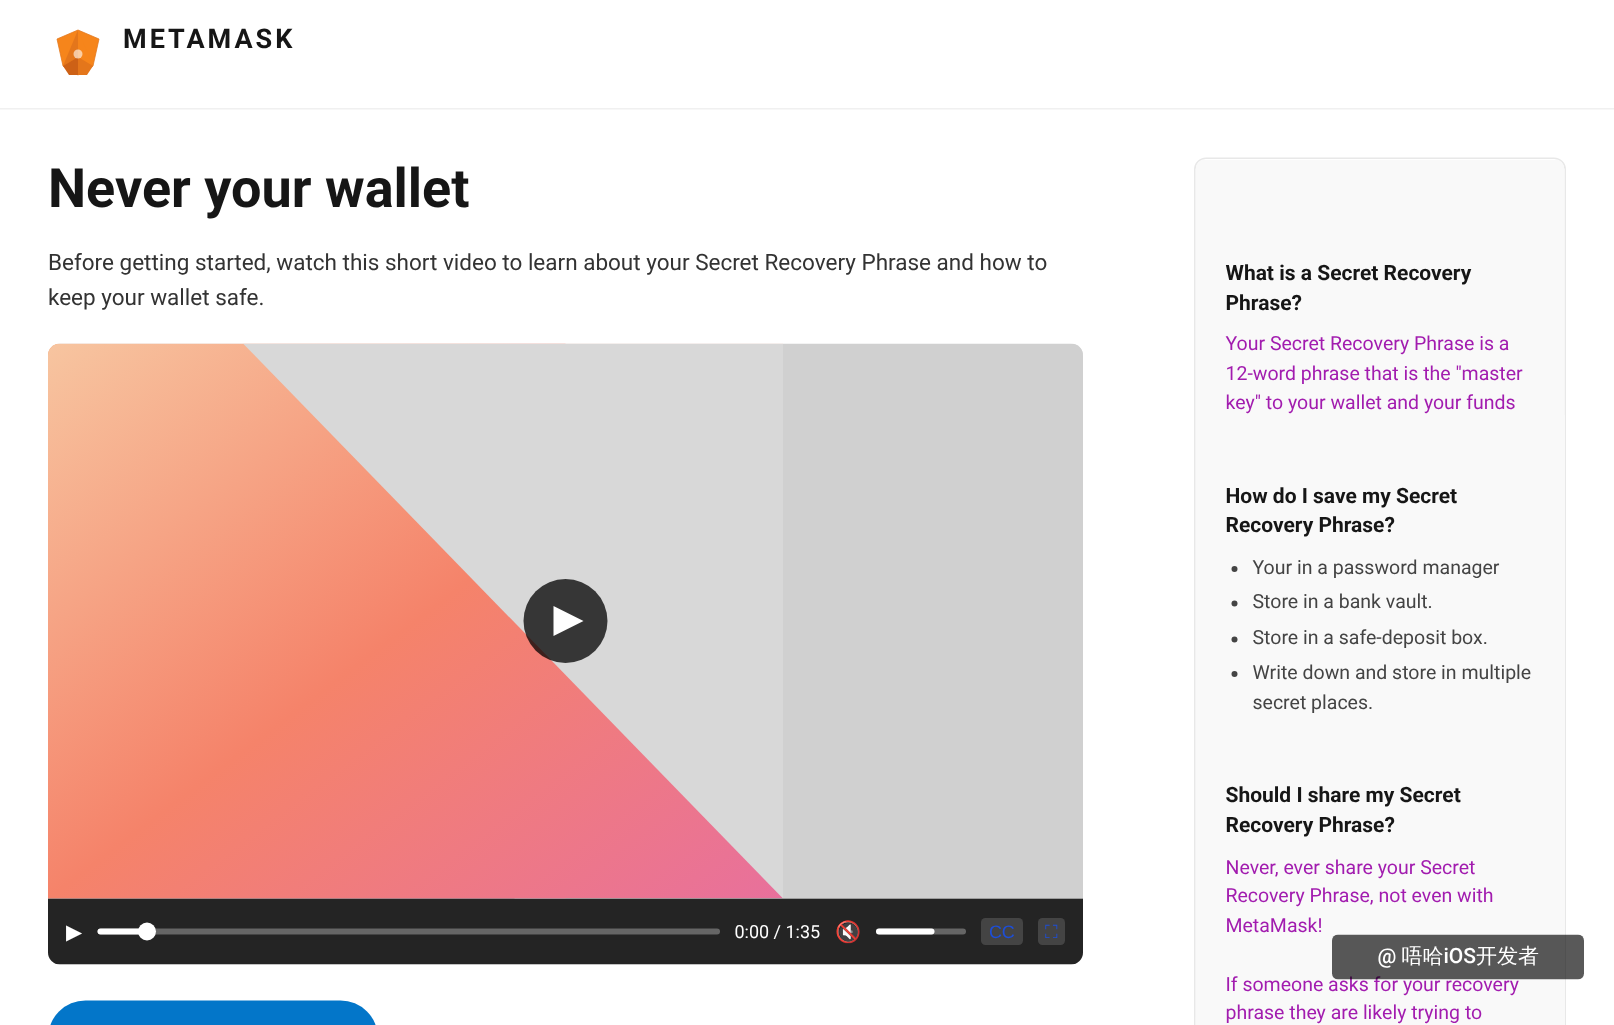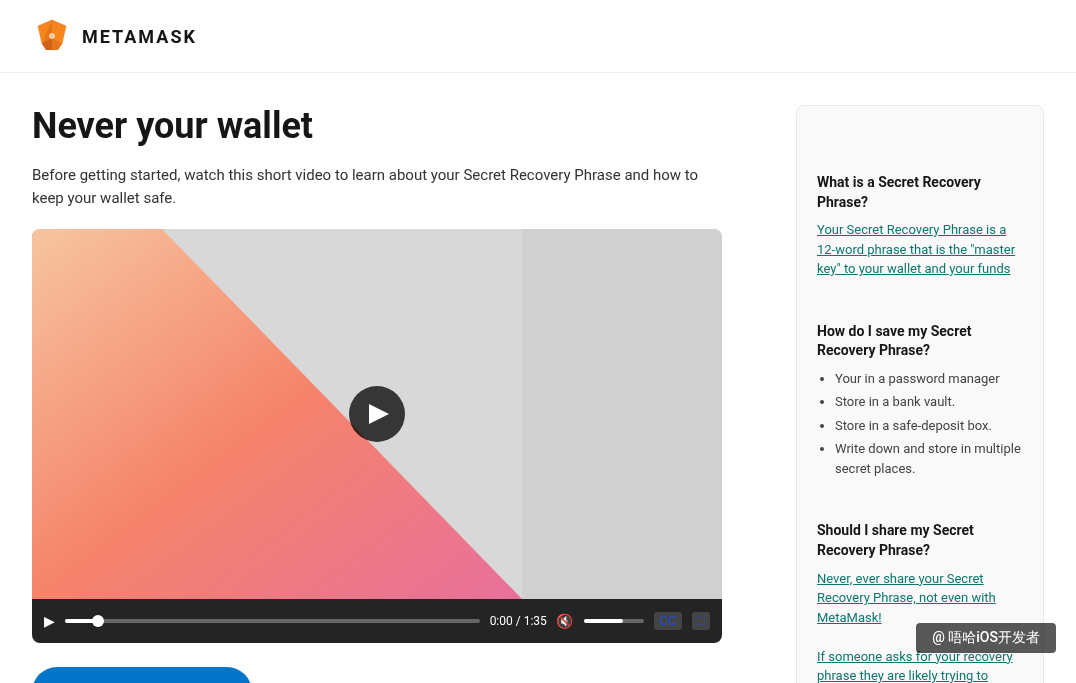--- a/index.html
+++ b/index.html
@@ -7,21 +7,20 @@
       font-family: -apple-system, BlinkMacSystemFont, 'Segoe UI', Roboto, sans-serif;
       background: #fff;
       display: flex;
       flex-direction: column;
       min-height: 683px;
       width: 1076px;
     }
 
     .top-bar {
       display: flex;
-      align-items: center;
       padding: 16px 32px;
       border-bottom: 1px solid #f0f0f0;
     }
 
     .logo-icon {
       width: 40px;
       height: 40px;
       margin-right: 10px;
     }
 
@@ -236,23 +235,22 @@
       font-size: 14px;
       font-weight: 700;
       color: #161616;
       line-height: 1.4;
       margin-bottom: 8px;
       margin-top: 43px;
     }
 
     .faq-answer {
       font-size: 13px;
-      color: #0f766e;
+      color: #a21caf;
       line-height: 1.5;
-      text-decoration: underline;
     }
 
     .faq-list {
       list-style: disc;
       padding-left: 18px;
       margin-top: 4px;
     }
 
     .faq-list li {
       font-size: 13px;
@@ -260,21 +258,21 @@
       line-height: 1.5;
       margin-bottom: 4px;
     }
 
     .watermark {
       position: fixed;
       bottom: 30px;
       right: 20px;
       background: rgba(0,0,0,0.65);
       color: #fff;
-      padding: 6px 16px;
+      padding: 6px 30px;
       border-radius: 4px;
       font-size: 14px;
       font-weight: 500;
       z-index: 999;
     }
   </style>
 </head>
 <body>
 
 <div class="top-bar">

